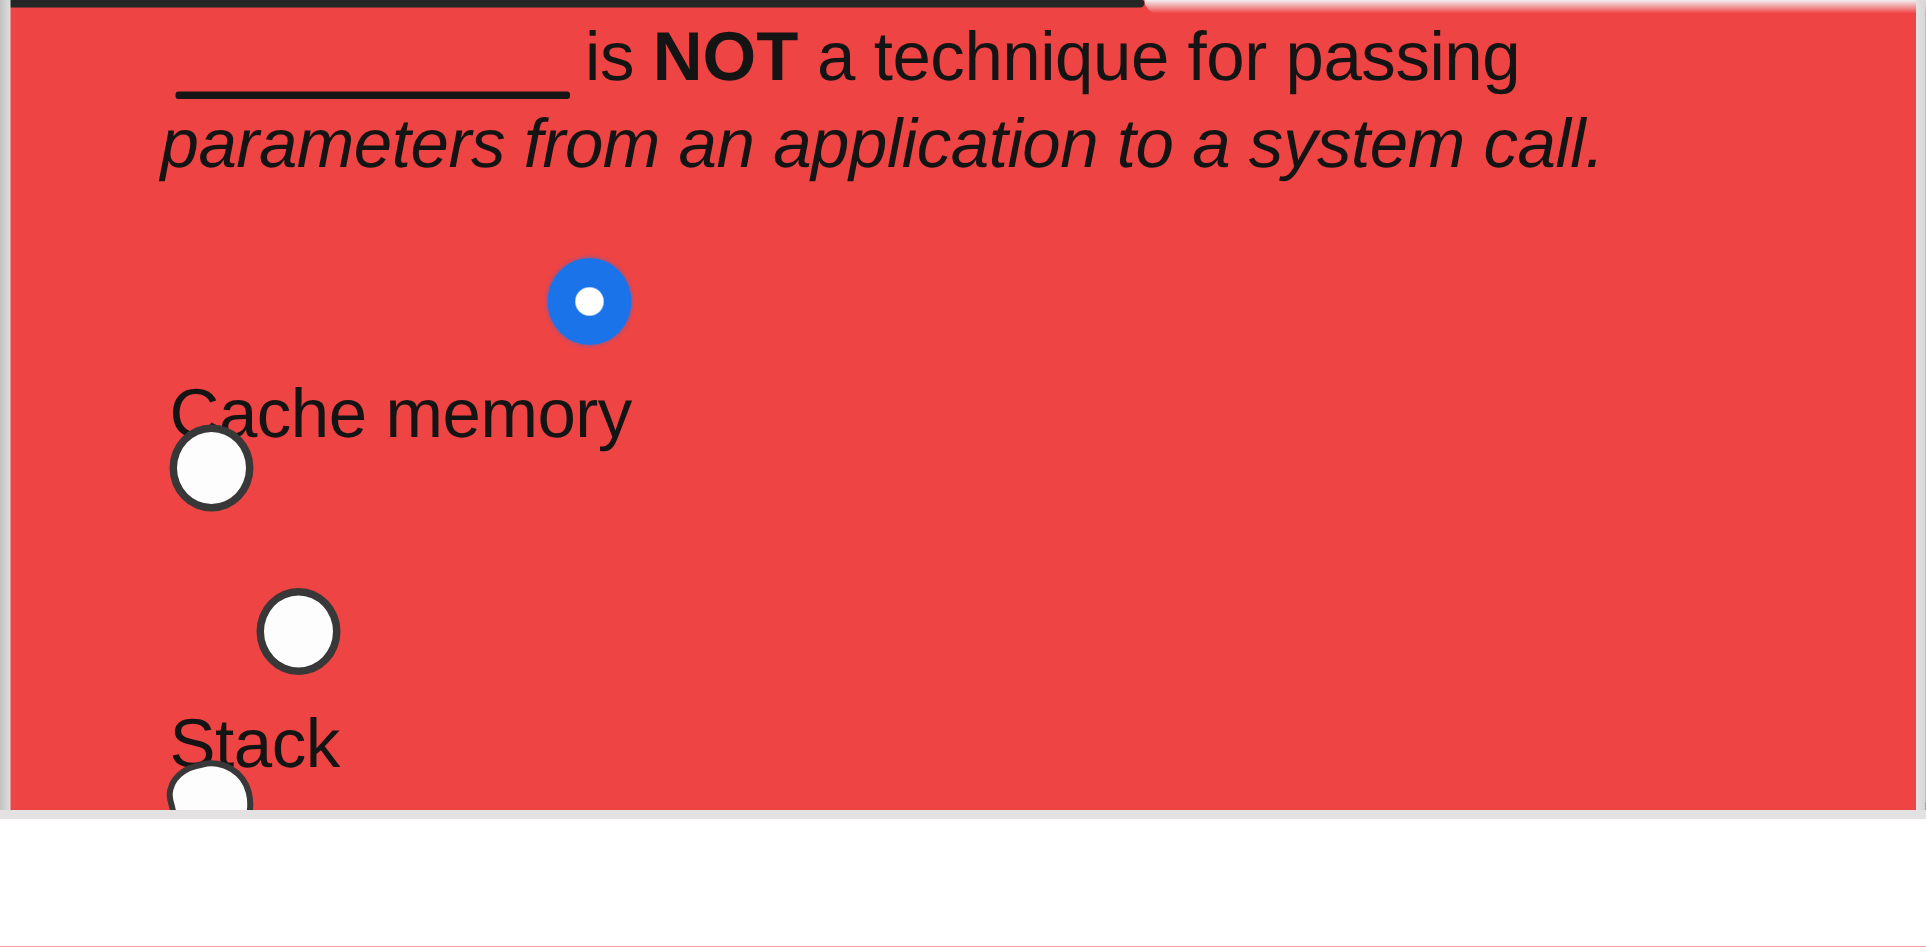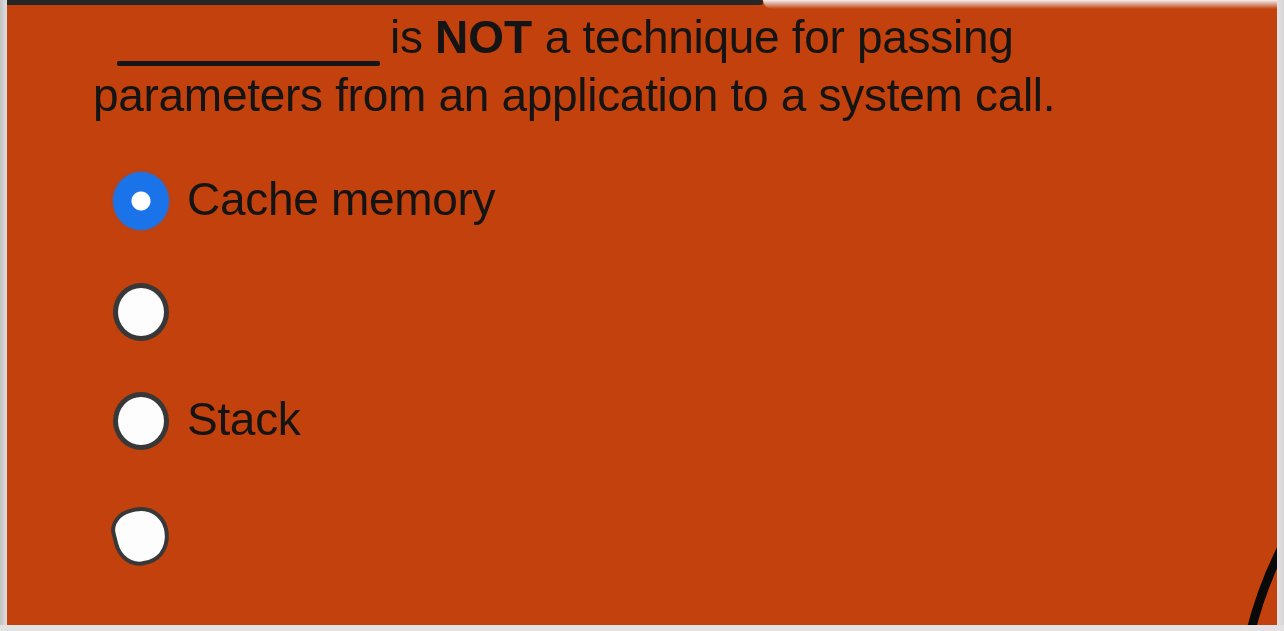--- a/index.html
+++ b/index.html
@@ -5,22 +5,22 @@
   :root {
     --accent: #1a73e8;
     --ring: #383838;
     --ink: #141414;
   }
   * { box-sizing: border-box; }
   html, body { margin: 0; padding: 0; background: #ffffff; }
   .screen {
     position: relative;
     width: 1284px;
-    height: 631px;
-    background: #c2410c;
+    height: 546px;
+    background: #ef4444;
     overflow: hidden;
     font-family: "Liberation Sans", sans-serif;
     color: var(--ink);
   }
   
   .edge { position: absolute; pointer-events: none; }
   .edge.left   { left: 0; top: 0; width: 7px; height: 631px;
                  background: linear-gradient(to right, #c2c2c2, #dedede); }
   .edge.right  { right: 0; top: 0; width: 7px; height: 631px;
                  background: linear-gradient(to left, #d6d4d5, #e4e2e3); }
@@ -42,27 +42,28 @@
 
   
   .question { position: absolute; left: 0; top: 0; width: 1200px;
               font-size: 46px; line-height: 46px; letter-spacing: -0.3px; }
   .blank-line {
     position: absolute; left: 117px; top: 61px;
     width: 263px; height: 5px; background: #161616; border-radius: 2px;
   }
   .q-line1 { position: absolute; left: 390px; top: 14px; white-space: pre; }
   .q-line1 b { font-weight: bold; letter-spacing: 0; }
-  .q-line2 { position: absolute; left: 93px; top: 72px; white-space: pre; }
+  .q-line2 { position: absolute; left: 107px; top: 72px; white-space: pre; font-style: italic; }
 
   
   .option-row {
     position: absolute; left: 113px; height: 62px;
-    display: flex; align-items: flex-start; gap: 18px;
+    display: flex; align-items: flex-end; gap: 18px;
     cursor: pointer;
+    flex-direction: column;
   }
   .option-row:nth-child(1) { top: 172px; }
   .option-row:nth-child(2) { top: 283px; }
   .option-row:nth-child(3) { top: 392px; }
   .option-row:nth-child(4) { top: 507px; }
 
   .radio {
     width: 56px; height: 58px; flex: 0 0 auto;
     border: 5px solid var(--ring);
     border-radius: 50%;

